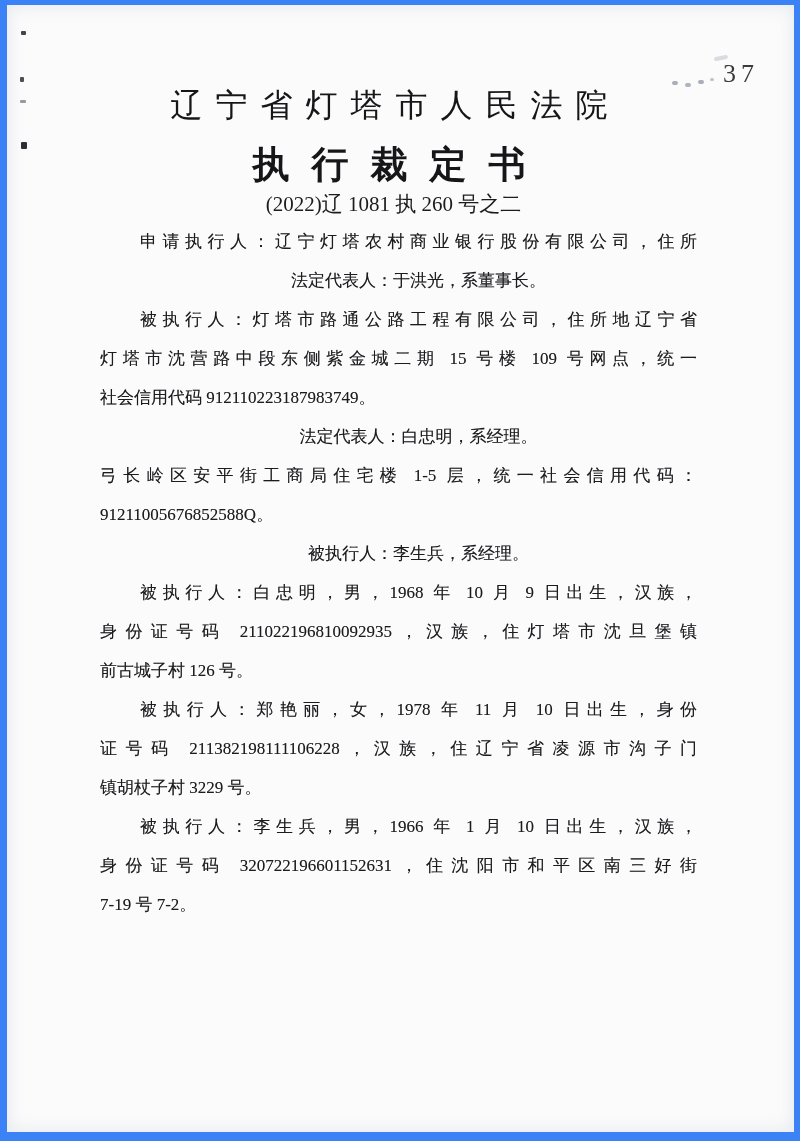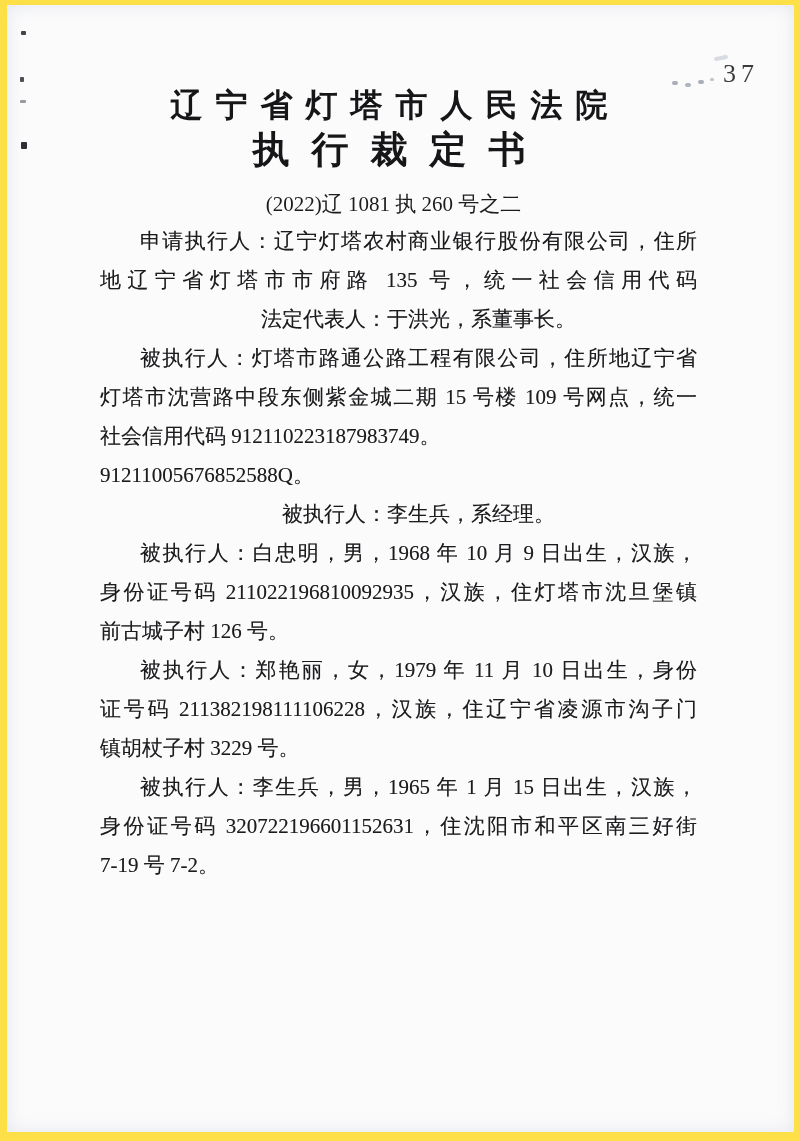--- a/index.html
+++ b/index.html
@@ -3,21 +3,21 @@
 <meta charset="utf-8">
 <style>
   html,body{margin:0;padding:0;}
   body{
     font-family:"Liberation Serif","DejaVu Serif",serif;
     background:#d8dadd;
   }
   .scan{
     position:relative;
     width:800px;height:1141px;
-    background:#fde047;
+    background:#3b82f6;
     overflow:hidden;
     margin:0 auto;
   }
   .page{
     position:absolute;
     left:7px;top:5px;right:6px;bottom:9px;
     background:#fbfbfc;
     box-shadow:inset 0 0 18px rgba(190,196,206,.35);
   }
   
@@ -26,48 +26,48 @@
     font-size:26px;line-height:28px;
     letter-spacing:5px;
     color:#3b3b3d;
     font-family:"Liberation Serif","DejaVu Serif",serif;
   }
   .court-name{
     position:absolute;top:86px;left:0;width:778px;
     margin:0;
     text-align:center;
     font-size:32px;line-height:38px;
-    font-weight:700;
+    font-weight:400;
     letter-spacing:13px;
     text-indent:13px;
     color:#161618;
   }
   .doc-title{
-    position:absolute;top:128px;left:0;width:778px;
+    position:absolute;top:143px;left:0;width:778px;
     margin:0;
     text-align:center;
     font-size:37px;line-height:44px;
     font-weight:700;
     letter-spacing:22px;
     text-indent:22px;
     color:#161618;
   }
   .case-number{
     position:absolute;top:190px;left:100px;width:587px;
     text-align:center;
     font-size:21px;line-height:28px;
     color:#1c1c1e;
   }
   
   .doc-body{
     position:absolute;top:222px;left:100px;width:597px;
     color:#1c1c1e;
   }
   .line{
-    font-size:21px;
+    font-size:17px;
     height:39px;line-height:39px;
     text-align:left;
     text-shadow:0 0 .4px rgba(20,20,24,.4);
   }
   .line.indent{ text-indent:40px;text-align:center; }
   .line.fill{
     text-align:justify;
     text-align-last:justify;
   }
   
@@ -115,30 +115,31 @@
   <div class="page-number">37</div>
 
   <h1 class="court-name">辽宁省灯塔市人民法院</h1>
 
   <h2 class="doc-title">执行裁定书</h2>
 
   <div class="case-number">(2022)辽 1081 执 260 号之二</div>
 
   <div class="doc-body" id="doc-body">
       <div class="line indent fill">申请执行人：辽宁灯塔农村商业银行股份有限公司，住所</div>
-      <div class="line fill">地辽宁省灯塔市市府路 135 号，统一社会信用代码</div>
       <div class="line indent">法定代表人：于洪光，系董事长。</div>
       <div class="line indent fill">被执行人：灯塔市路通公路工程有限公司，住所地辽宁省</div>
       <div class="line fill">灯塔市沈营路中段东侧紫金城二期 15 号楼 109 号网点，统一</div>
       <div class="line">社会信用代码 912110223187983749。</div>
+      <div class="line indent">法定代表人：白忠明，系经理。</div>
+      <div class="line fill">弓长岭区安平街工商局住宅楼 1-5 层，统一社会信用代码：</div>
       <div class="line">91211005676852588Q。</div>
       <div class="line indent">被执行人：李生兵，系经理。</div>
       <div class="line indent fill">被执行人：白忠明，男，1968 年 10 月 9 日出生，汉族，</div>
       <div class="line fill">身份证号码 211022196810092935，汉族，住灯塔市沈旦堡镇</div>
       <div class="line">前古城子村 126 号。</div>
-      <div class="line indent fill">被执行人：郑艳丽，女，1979 年 11 月 10 日出生，身份</div>
+      <div class="line indent fill">被执行人：郑艳丽，女，1978 年 11 月 10 日出生，身份</div>
       <div class="line fill">证号码 211382198111106228，汉族，住辽宁省凌源市沟子门</div>
       <div class="line">镇胡杖子村 3229 号。</div>
-      <div class="line indent fill">被执行人：李生兵，男，1965 年 1 月 15 日出生，汉族，</div>
+      <div class="line indent fill">被执行人：李生兵，男，1966 年 1 月 10 日出生，汉族，</div>
       <div class="line fill">身份证号码 320722196601152631，住沈阳市和平区南三好街</div>
       <div class="line">7-19 号 7-2。</div>
     </div>
 </div>
 
 </body></html>

